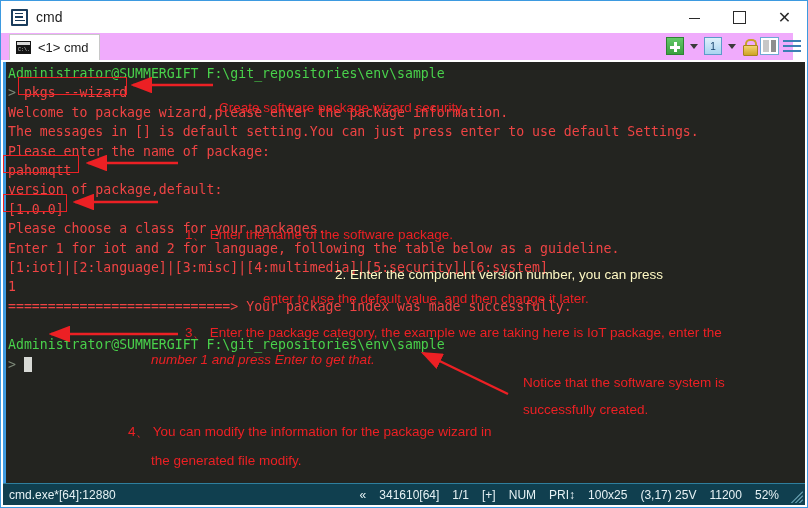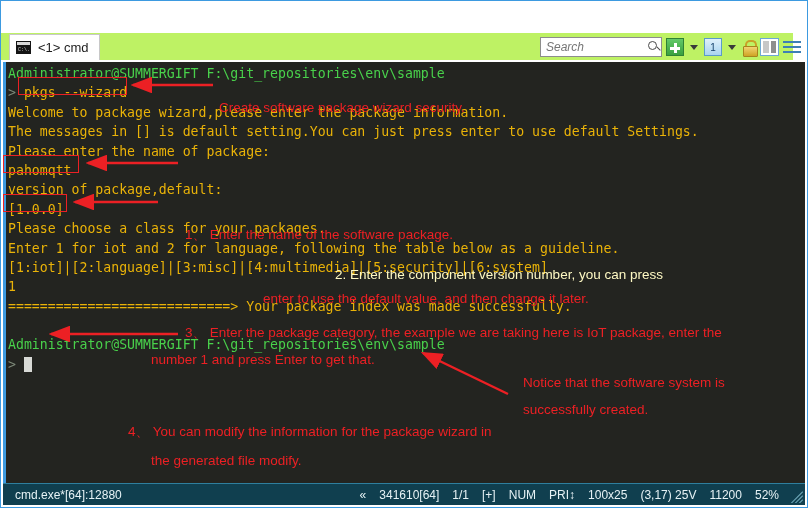--- a/index.html
+++ b/index.html
@@ -70,21 +70,21 @@
     content: ""; display: block;
     width: 11px; height: 11px;
     border: 1px solid #2a2a2a;
   }
   .wb-close { font-size: 16px; font-weight: 300; }
 
   
   .tabstrip {
     position: absolute; left: 0; top: 32px;
     width: 792px; height: 28px;
-    background: #bef264;
+    background: #f0abfc;
     border-bottom: 1px solid #ffffff;
   }
   .tab {
     position: absolute; left: 8px; top: 1px;
     height: 26px;
     display: flex; align-items: center;
     padding: 0 10px 0 6px;
     border: 1px solid #c8c8c8;
     border-bottom: none;
     background: #ffffff;
@@ -222,21 +222,21 @@
     left: 5px; top: 2px;
     right: 0; bottom: 0;
     font-family: "DejaVu Sans Mono", "Liberation Mono", monospace;
     font-size: 13.2px;
     line-height: 19.4px;
     color: #cfd2cd;
     white-space: pre;
   }
   .term-line { height: 19.4px; }
   .c-green  { color: #49d14b; }
-  .c-grey   { color: #eab308; }
+  .c-grey   { color: #ef4444; }
   .c-prompt { color: #7e8a79; }
 
   .cursor {
     display: inline-block;
     width: 8px; height: 15px;
     background: #d8dad6;
     vertical-align: -3px;
   }
 
   
@@ -268,21 +268,21 @@
     position: absolute;
     left: 2px; bottom: 2px;
     width: 802px; height: 22px;
     background: #103f4f;
     border-top: 1px solid #2f7f9e;
     display: flex; align-items: center;
     color: #e6f2f5;
     font-size: 12px;
     font-family: "Liberation Sans", sans-serif;
   }
-  .sb-left { margin-left: 12px; }
+  .sb-left { margin-left: 6px; }
   .sb-right {
     margin-left: auto;
     display: flex; align-items: center; gap: 13px;
     margin-right: 8px;
   }
   .sb-grip {
     width: 16px; height: 16px;
     position: relative; overflow: hidden;
     margin-right: 2px;
   }
@@ -295,35 +295,44 @@
   }
   .sb-grip i:nth-child(1) { top: 12px; }
   .sb-grip i:nth-child(2) { top: 16px; }
   .sb-grip i:nth-child(3) { top: 20px; }
 </style>
 </head>
 <body>
 
 <div id="app">
 
+  <div class="titlebar">
+    <div class="title-icon">
+      <i></i>
+        <i></i>
+        <i></i>
+    </div>
+    <div class="title-text">cmd</div>
+    <div class="win-controls">
+      <div class="win-btn wb-min"></div>
+      <div class="win-btn wb-max"></div>
+      <div class="win-btn wb-close">✕</div>
+    </div>
+  </div>
 
   <div class="tabstrip">
     <div class="tab">
       <div class="tab-icon">
           <span>C:\.</span>
         </div>
       <div class="tab-label">&lt;1&gt; cmd</div>
     </div>
   </div>
 
   <div class="toolbar">
-    <div class="search-wrap">
-      <input placeholder="Search" style="">
-      <div class="mag"></div>
-    </div>
     <div class="tb-plus"></div>
     <div class="caret"></div>
     <div class="tb-num">1</div>
     <div class="caret"></div>
     <div class="tb-lock"></div>
     <div class="tb-split">
         <i></i>
         <i></i>
       </div>
     <div class="tb-menu">
@@ -355,21 +364,21 @@
       <line x1="175" y1="272" x2="48" y2="272" stroke="#ec2024" stroke-width="2.4" marker-end="url(#ah)"></line>
       <line x1="505" y1="332" x2="420" y2="291" stroke="#ec2024" stroke-width="2.4" marker-end="url(#ah)"></line>
     </svg>
 
     <div id="annos">
         <div class="anno" style="left: 216px; top: 38px; color: rgb(236, 32, 36);"><span>Create software package wizard security.</span></div>
         <div class="anno" style="left: 182px; top: 165px; color: rgb(236, 32, 36);"><span class="anno-num">1、  </span><span>Enter the name of the software package.</span></div>
         <div class="anno" style="left: 332px; top: 205px; color: #fef9c3;"><span>2. Enter the component version number, you can press</span></div>
         <div class="anno" style="left: 260px; top: 229px; color: rgb(236, 32, 36);"><span>enter to use the default value, and then change it later.</span></div>
         <div class="anno" style="left: 182px; top: 263px; color: rgb(236, 32, 36);"><span class="anno-num">3、  </span><span>Enter the package category, the example we are taking here is IoT package, enter the</span></div>
-        <div class="anno" style="left: 148px; top: 290px; color: rgb(236, 32, 36);"><span>number 1 and press Enter to get that.</span></div>
+        <div class="anno" style="left: 148px; top: 290px; color: rgb(236, 32, 36); font-style: italic;"><span>number 1 and press Enter to get that.</span></div>
         <div class="anno" style="left: 520px; top: 313px; color: rgb(236, 32, 36);"><span>Notice that the software system is</span></div>
         <div class="anno" style="left: 520px; top: 340px; color: rgb(236, 32, 36);"><span>successfully created.</span></div>
         <div class="anno" style="left: 125px; top: 362px; color: rgb(236, 32, 36);"><span class="anno-num">4、  </span><span>You can modify the information for the package wizard in</span></div>
         <div class="anno" style="left: 148px; top: 391px; color: rgb(236, 32, 36);"><span>the generated file modify.</span></div>
       </div>
   </div>
 
   <div class="statusbar">
     <div class="sb-left">cmd.exe*[64]:12880</div>
     <div class="sb-right" id="sb-items">

